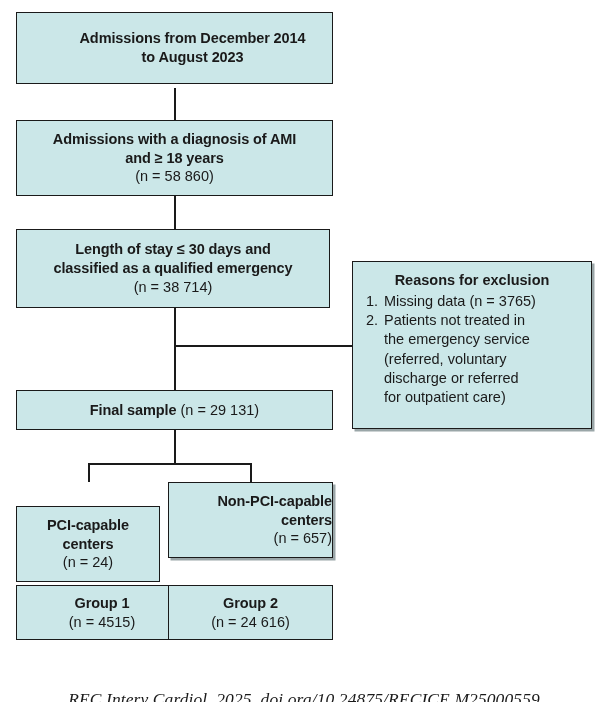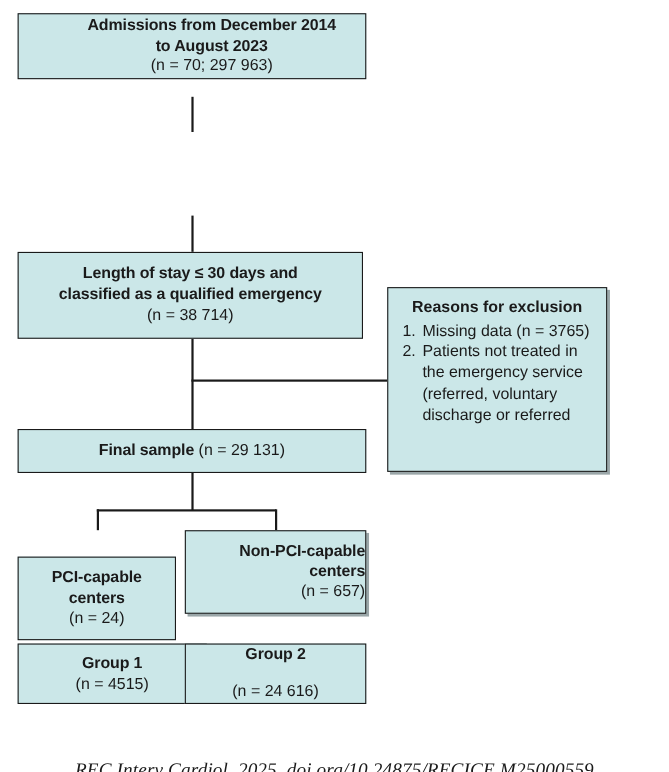--- a/index.html
+++ b/index.html
@@ -43,31 +43,31 @@
     letter-spacing: -0.1px;
   }
   .box .n {
     font-weight: normal;
   }
   .box.shadowed {
     box-shadow: 2.5px 2.5px 0 0 #9aa6a8;
   }
 
   
-  #box-admissions      { left: 16px;  top: 12px;  width: 317px; height: 60px; padding-left: 36px; }
+  #box-admissions      { left: 16px;  top: 12px;  width: 317px; height: 72px; padding-left: 36px; }
   #box-ami             { left: 16px;  top: 120px; width: 317px; height: 76px; }
   #box-los             { left: 16px;  top: 229px; width: 314px; height: 79px; }
   #box-final-sample    { left: 16px;  top: 390px; width: 317px; height: 40px; }
   #box-pci             { left: 16px;  top: 482px; width: 144px; height: 76px; margin-top: 24px; }
   #box-nonpci          { left: 168px; top: 482px; width: 165px; height: 76px; align-items: flex-end; }
   #box-group1          { left: 16px;  top: 585px; width: 172px; height: 55px; }
-  #box-group2          { left: 168px; top: 585px; width: 165px; height: 55px; justify-content: space-between; }
+  #box-group2          { left: 168px; top: 585px; width: 165px; height: 55px; }
 
   #box-exclusion {
-    left: 352px; top: 261px; width: 200px; height: 168px;
+    left: 352px; top: 261px; width: 240px; height: 168px;
     display: block;
     padding: 9px 10px 0 10px;
     text-align: left;
     justify-content: flex-start;
   }
   #box-exclusion .ex-title {
     font-weight: bold;
     text-align: center;
     display: block;
     margin-bottom: 2px;
@@ -135,23 +135,27 @@
   <div class="conn v" id="c-los-final"></div>
   <div class="conn h" id="c-excl-branch"></div>
   <div class="conn v" id="c-final-down"></div>
   <div class="conn h" id="c-split-h"></div>
   <div class="conn v" id="c-split-left"></div>
   <div class="conn v" id="c-split-right"></div>
 
   <div class="box" id="box-admissions">
     <span class="b">Admissions from December 2014</span>
     <span class="b">to August 2023</span>
-    <span class="n">(n = 70; 297 963)</span>
-  </div>
-
+  </div>
+
+  <div class="box" id="box-ami">
+    <span class="b">Admissions with a diagnosis of AMI</span>
+    <span class="b">and ≥ 18 years</span>
+    <span class="n">(n = 58 860)</span>
+  </div>
 
   <div class="box" id="box-los">
     <span class="b">Length of stay ≤ 30 days and</span>
     <span class="b">classified as a qualified emergency</span>
     <span class="n">(n = 38 714)</span>
   </div>
 
   <div class="box shadowed" id="box-exclusion">
     <span class="ex-title">Reasons for exclusion</span>
     <ul class="ex-list">
@@ -159,20 +163,21 @@
         <span class="num">1.</span>
         <span class="txt">Missing data (n = 3765)</span>
       </li>
       <li>
         <span class="num">2.</span>
         <span class="txt">
           <span>Patients not treated in</span><br>
           <span>the emergency service</span><br>
           <span>(referred, voluntary</span><br>
           <span>discharge or referred</span><br>
+          <span>for outpatient care)</span>
         </span>
       </li>
     </ul>
   </div>
 
   <div class="box" id="box-final-sample">
     <span><span class="b">Final sample</span> <span class="n">(n = 29 131)</span></span>
   </div>
 
   <div class="box" id="box-pci">

